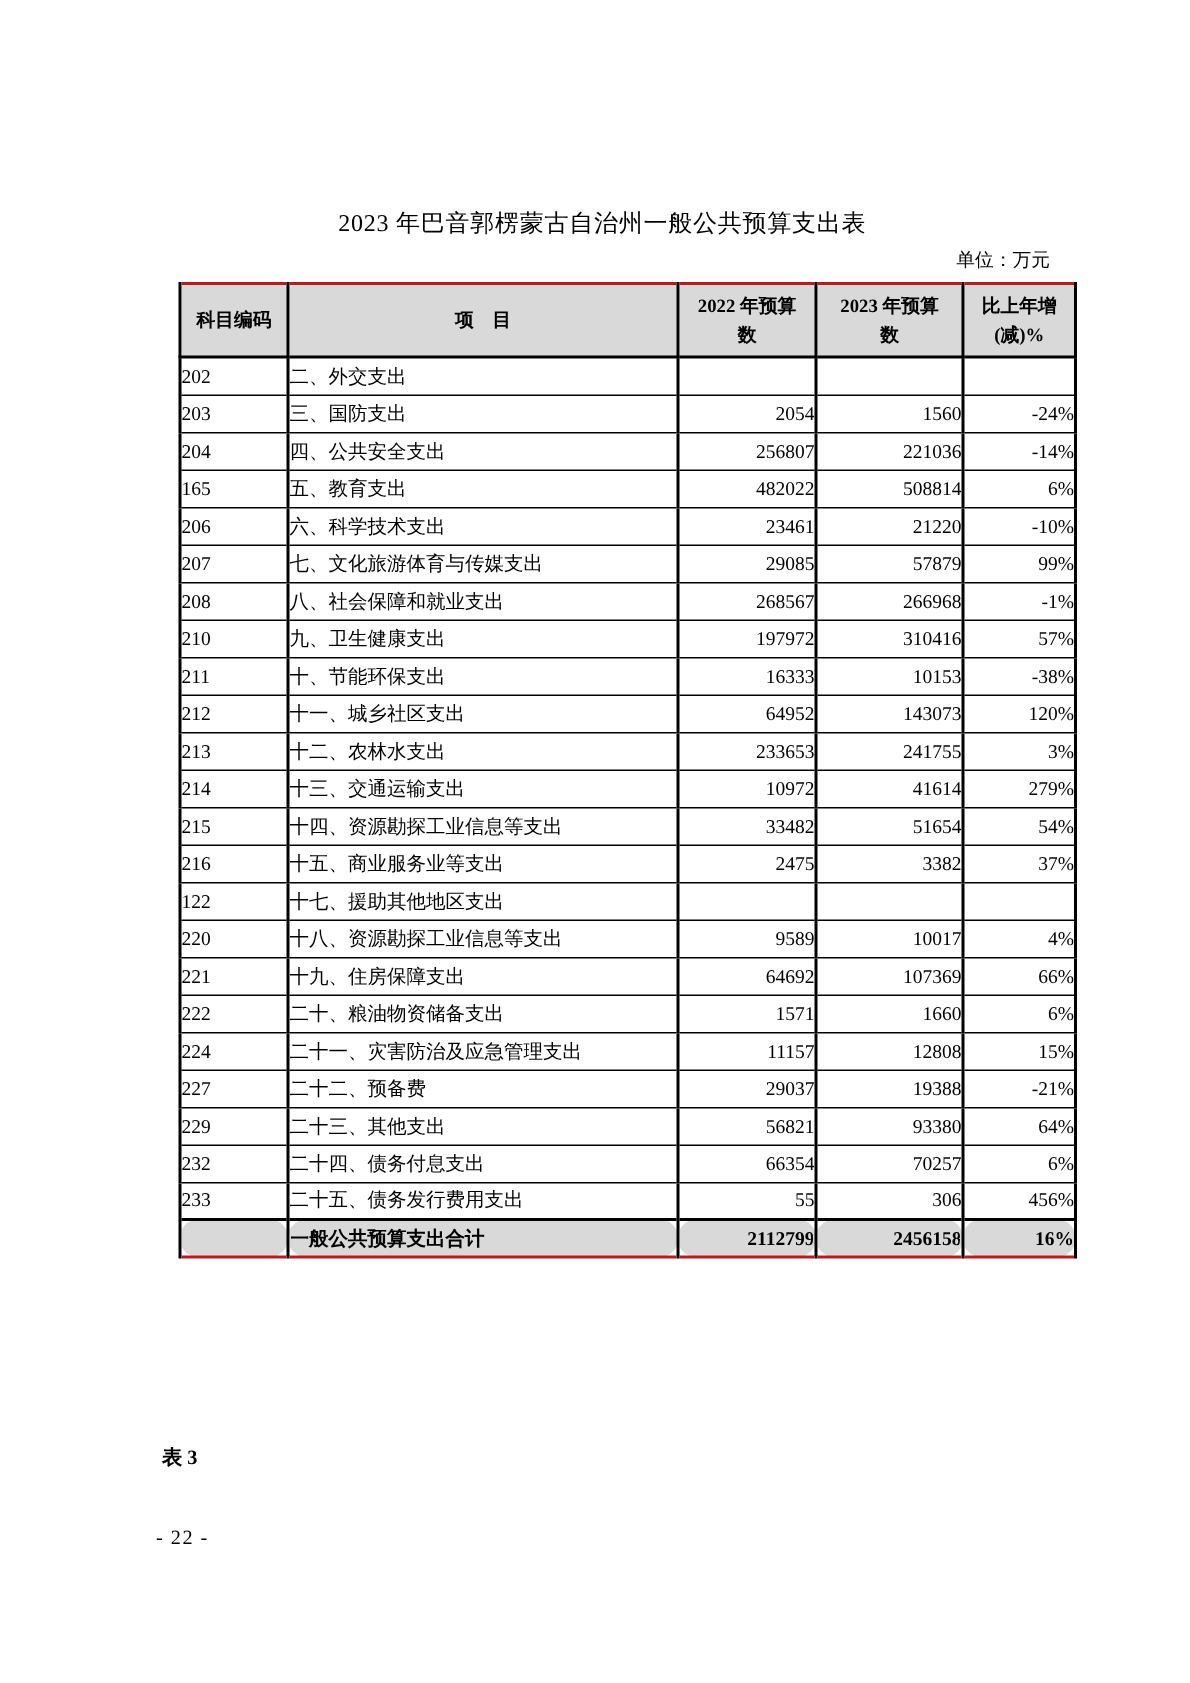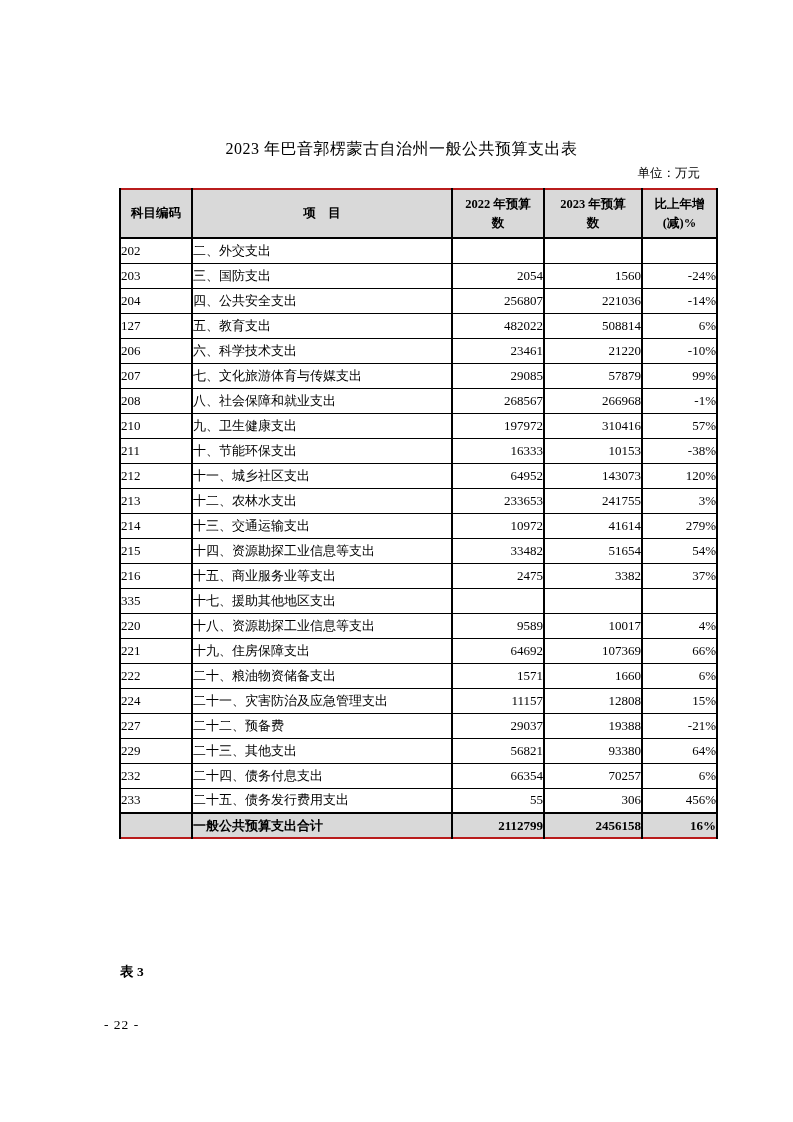--- a/index.html
+++ b/index.html
@@ -59,27 +59,28 @@
     line-height: 1.45;
     font-size: 12.5px;
     border-bottom: 2px solid #000;
   }
   .budget-table tbody td { height: 25px; }
   .budget-table tfoot td {
     background: #d9d9d9;
     font-weight: bold;
     height: 25px;
     border-top: 2px solid #000;
+    border-radius: 12px;
   }
   .cell-code { text-align: left; padding-left: 10px; }
   .cell-item { text-align: left; padding-left: 17px; }
   .cell-num  { text-align: right; padding-right: 5px; }
   .table3-label {
     position: absolute;
-    left: 120px; top: 963px;
+    left: 108px; top: 963px;
     font-weight: bold;
     font-size: 13.5px;
   }
   .page-number {
     position: absolute;
     left: 104px; top: 1017px;
     font-size: 13.5px;
     letter-spacing: 1px;
   }
 </style>
@@ -128,21 +129,21 @@
     <td class="cell-num">-24%</td>
   </tr>
         <tr>
     <td class="cell-code">204</td>
     <td class="cell-item">四、公共安全支出</td>
     <td class="cell-num">256807</td>
     <td class="cell-num">221036</td>
     <td class="cell-num">-14%</td>
   </tr>
         <tr>
-    <td class="cell-code">127</td>
+    <td class="cell-code">165</td>
     <td class="cell-item">五、教育支出</td>
     <td class="cell-num">482022</td>
     <td class="cell-num">508814</td>
     <td class="cell-num">6%</td>
   </tr>
         <tr>
     <td class="cell-code">206</td>
     <td class="cell-item">六、科学技术支出</td>
     <td class="cell-num">23461</td>
     <td class="cell-num">21220</td>
@@ -205,21 +206,21 @@
     <td class="cell-num">54%</td>
   </tr>
         <tr>
     <td class="cell-code">216</td>
     <td class="cell-item">十五、商业服务业等支出</td>
     <td class="cell-num">2475</td>
     <td class="cell-num">3382</td>
     <td class="cell-num">37%</td>
   </tr>
         <tr>
-    <td class="cell-code">335</td>
+    <td class="cell-code">122</td>
     <td class="cell-item">十七、援助其他地区支出</td>
     <td class="cell-num"></td>
     <td class="cell-num"></td>
     <td class="cell-num"></td>
   </tr>
         <tr>
     <td class="cell-code">220</td>
     <td class="cell-item">十八、资源勘探工业信息等支出</td>
     <td class="cell-num">9589</td>
     <td class="cell-num">10017</td>

